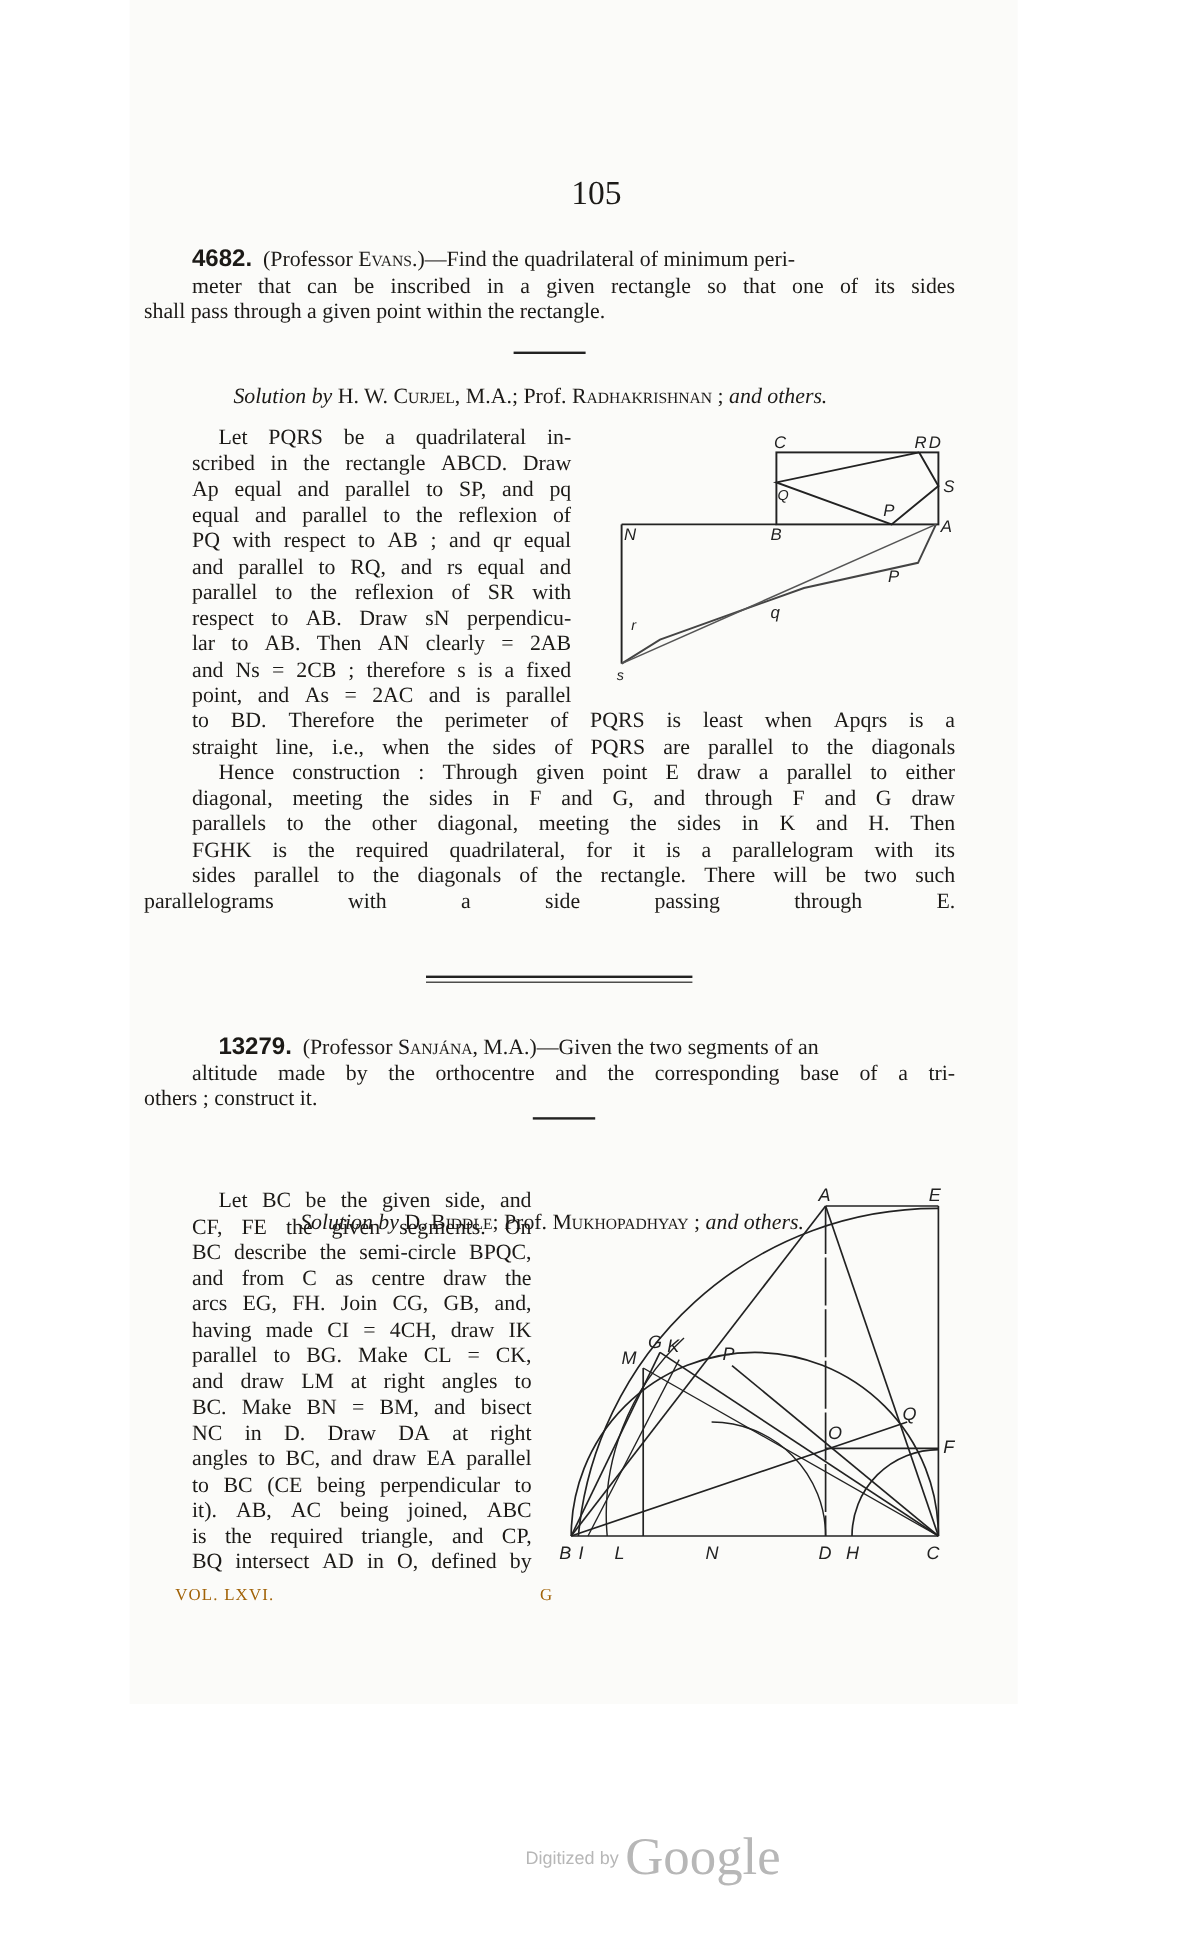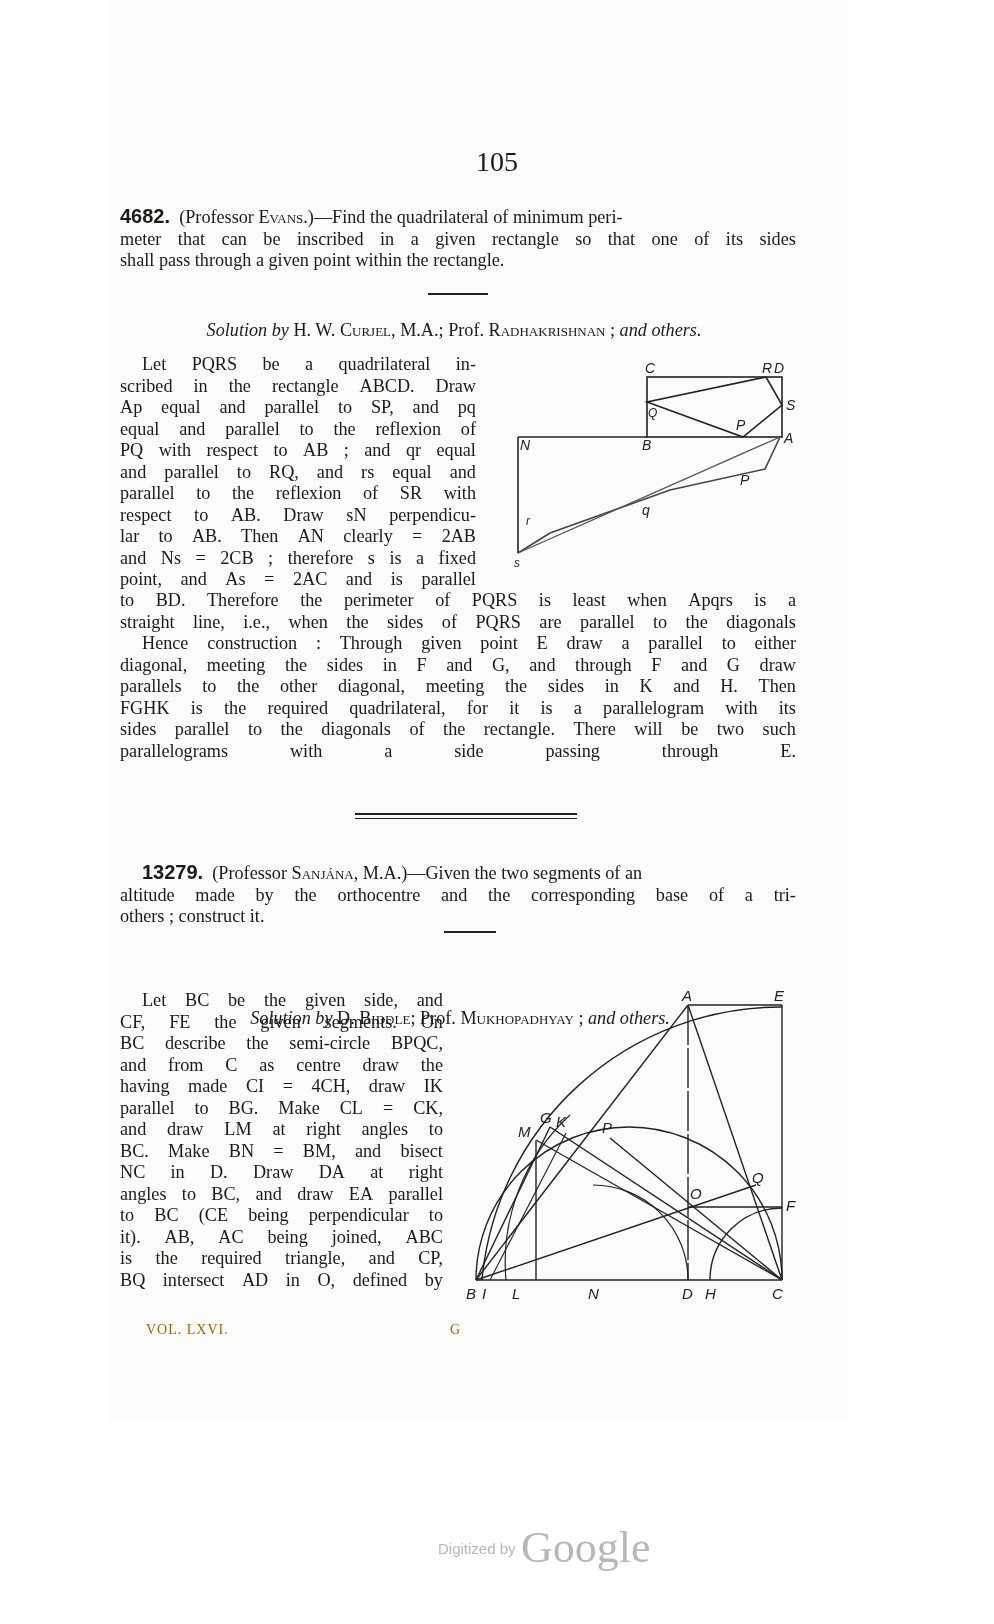--- a/index.html
+++ b/index.html
@@ -12,21 +12,21 @@
   .abs { position: absolute; }
   .pagenum { left: 0; width: 994px; top: 146px; text-align: center; font-size: 28px; }
   .para { font-size: 18.2px; line-height: 21.5px; text-align: justify; }
   .para .num { font-weight: bold; font-size: 20px; font-family: "Liberation Sans","DejaVu Sans",sans-serif; }
   .sc { font-variant: small-caps; }
   .it { font-style: italic; }
   .rule { background: #222; height: 2px; }
   .solution { font-size: 18.2px; text-align: center; }
   .txt { font-size: 18.2px; line-height: 21.5px; text-align: justify; text-align-last: justify; }
   .line { display: block; white-space: nowrap; }
-  .jl { display: flex; justify-content: space-between; white-space: nowrap; }
+  .jl { display: flex; justify-content: space-between; white-space: nowrap; margin-left: 40px; }
   .footer { font-size: 14px; letter-spacing: 1px; color: #a16207; }
   .google { font-family: "Liberation Sans","DejaVu Sans",sans-serif; color: #b7b7b7; }
   svg text { font-family: "Liberation Sans","DejaVu Sans",sans-serif; font-style: italic; fill: #222; }
 </style>
 </head>
 <body>
 
 <div class="page-scan"></div>
 
 <div class="abs pagenum">105</div>
@@ -50,21 +50,21 @@
       <span>one</span>
       <span>of</span>
       <span>its</span>
       <span>sides</span>
     </span>
   <span class="line">shall pass through a given point within the rectangle.</span>
 </div>
 
 <div class="abs rule" style="left:428px; top:293px; width:60px;"></div>
 
-<div class="abs solution" style="left:116px; width:676px; top:320px;">
+<div class="abs solution" style="left:104px; width:676px; top:320px;">
   <span class="it">Solution by</span>
   <span class="sc">H. W. Curjel, M.A.</span><span>; Prof.</span>
   <span class="sc">Radhakrishnan</span>
   <span>;</span>
   <span class="it">and others.</span>
 </div>
 
 <div class="abs txt" style="left:120px; width:356px; top:354px;">
   <span class="jl" style="padding-left:22px;">
       <span>Let</span>
@@ -369,20 +369,29 @@
   <span class="jl">
       <span>and</span>
       <span>from</span>
       <span>C</span>
       <span>as</span>
       <span>centre</span>
       <span>draw</span>
       <span>the</span>
     </span>
   <span class="jl">
+      <span>arcs</span>
+      <span>EG,</span>
+      <span>FH.</span>
+      <span>Join</span>
+      <span>CG,</span>
+      <span>GB,</span>
+      <span>and,</span>
+    </span>
+  <span class="jl">
       <span>having</span>
       <span>made</span>
       <span>CI</span>
       <span>=</span>
       <span>4CH,</span>
       <span>draw</span>
       <span>IK</span>
     </span>
   <span class="jl">
       <span>parallel</span>

